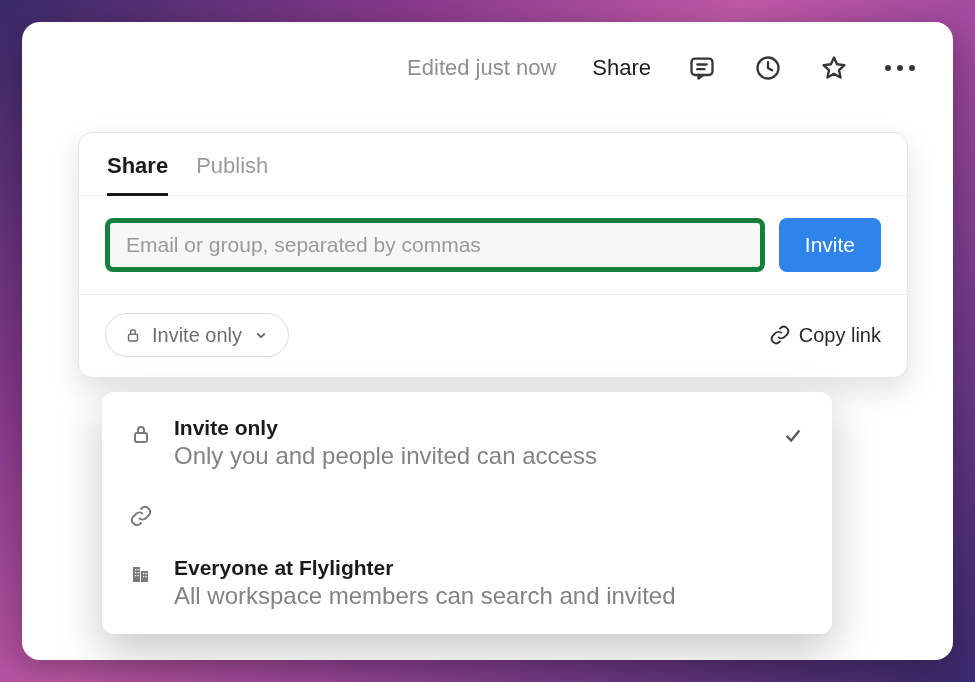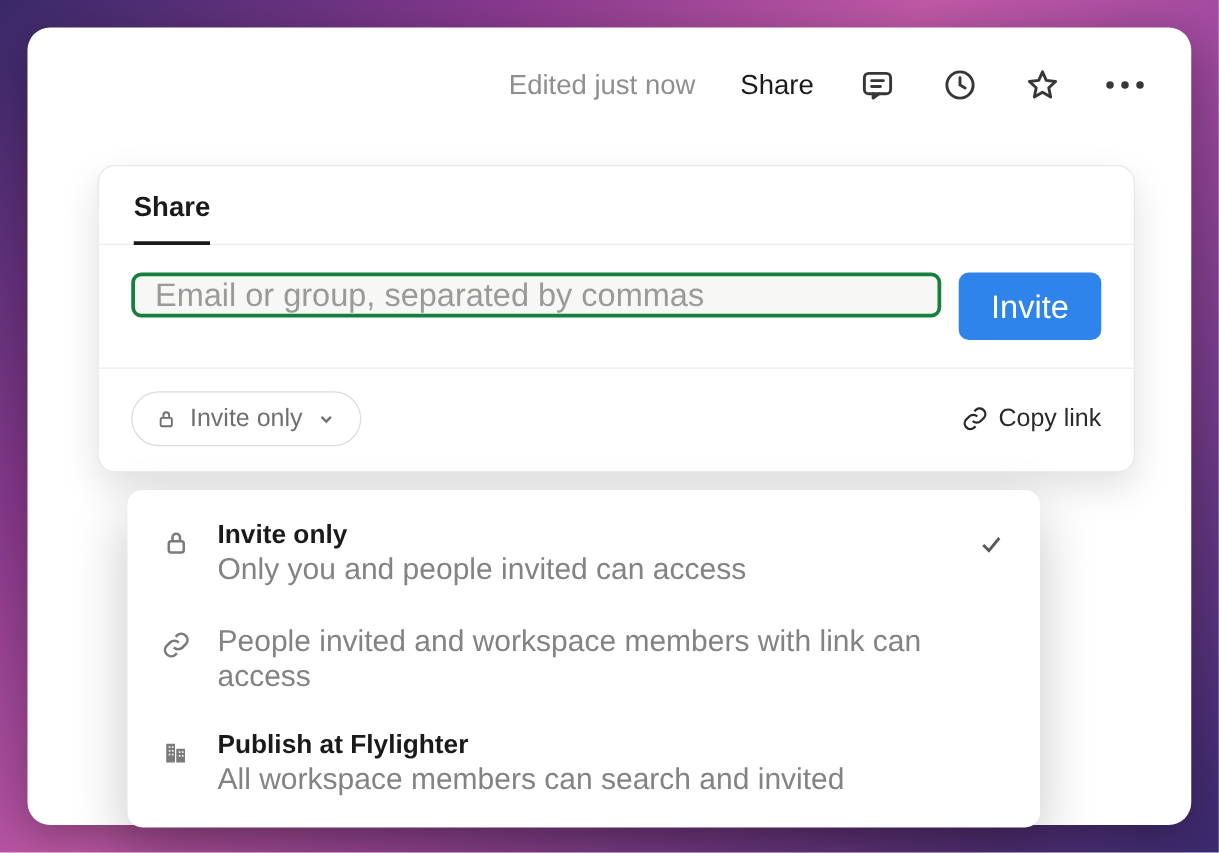--- a/index.html
+++ b/index.html
@@ -88,37 +88,37 @@
   }
 
   .invite-row {
     display: flex;
     gap: 14px;
     padding: 22px 26px;
     border-bottom: 1px solid #ececec;
   }
   .invite-input {
     flex: 1;
-    height: 36px;
-    border: 3px solid #15803d;
+    height: 54px;
+    border: 5px solid #15803d;
     background: #f7f7f5;
     border-radius: 8px;
     padding: 0 16px;
-    font-size: 26px;
+    font-size: 21px;
     color: #333;
   }
   .invite-input::placeholder { color: #9a9a9a; }
   .invite-btn {
     height: 54px;
     padding: 0 26px;
     background: #2f84ec;
     color: #fff;
     border: none;
     border-radius: 8px;
-    font-size: 26px;
+    font-size: 21px;
     font-weight: 500;
     cursor: pointer;
   }
 
   .footer-row {
     display: flex;
     justify-content: space-between;
     align-items: center;
     padding: 18px 26px 20px 26px;
   }
@@ -212,20 +212,21 @@
           <span></span>
           <span></span>
           <span></span>
         </div>
     </span>
   </div>
 
   <div class="panel">
     <div class="tabs">
       <div class="tab active">Share</div>
+      <div class="tab">Publish</div>
     </div>
 
     <div class="invite-row">
       <input class="invite-input" type="text" placeholder="Email or group, separated by commas" style="">
       <button class="invite-btn">Invite</button>
     </div>
 
     <div class="footer-row">
       <div class="access-pill">
         <svg class="lock-mini" viewBox="0 0 24 24" stroke-width="2">
@@ -269,21 +270,20 @@
     </div>
 
     <div class="dd-item">
       <div class="dd-icon">
         <svg viewBox="0 0 24 24" stroke-width="2">
           <path d="M10 14 a5 5 0 0 0 7 0 l3-3 a5 5 0 0 0 -7-7 l-1.5 1.5"></path>
           <path d="M14 10 a5 5 0 0 0 -7 0 l-3 3 a5 5 0 0 0 7 7 l1.5-1.5"></path>
         </svg>
       </div>
       <div class="dd-text">
-        <div class="dd-sub">People invited and workspace members with link can access</div>
       </div>
       <div class="dd-check"></div>
     </div>
 
     <div class="dd-item">
       <div class="dd-icon building">
         <svg viewBox="0 0 24 24">
           <rect x="4" y="5" width="7" height="15"></rect>
           <rect x="12" y="9" width="7" height="11"></rect>
           <rect x="6" y="7" width="1.3" height="1.3" fill="#fff"></rect>
@@ -292,21 +292,21 @@
           <rect x="8.5" y="10" width="1.3" height="1.3" fill="#fff"></rect>
           <rect x="6" y="13" width="1.3" height="1.3" fill="#fff"></rect>
           <rect x="8.5" y="13" width="1.3" height="1.3" fill="#fff"></rect>
           <rect x="14" y="11" width="1.3" height="1.3" fill="#fff"></rect>
           <rect x="16.5" y="11" width="1.3" height="1.3" fill="#fff"></rect>
           <rect x="14" y="14" width="1.3" height="1.3" fill="#fff"></rect>
           <rect x="16.5" y="14" width="1.3" height="1.3" fill="#fff"></rect>
         </svg>
       </div>
       <div class="dd-text">
-        <div class="dd-title">Publish at Flylighter</div>
+        <div class="dd-title">Everyone at Flylighter</div>
         <div class="dd-sub">All workspace members can search and invited</div>
       </div>
       <div class="dd-check"></div>
     </div>
 
   </div>
 
 </div>
 
 </body></html>

